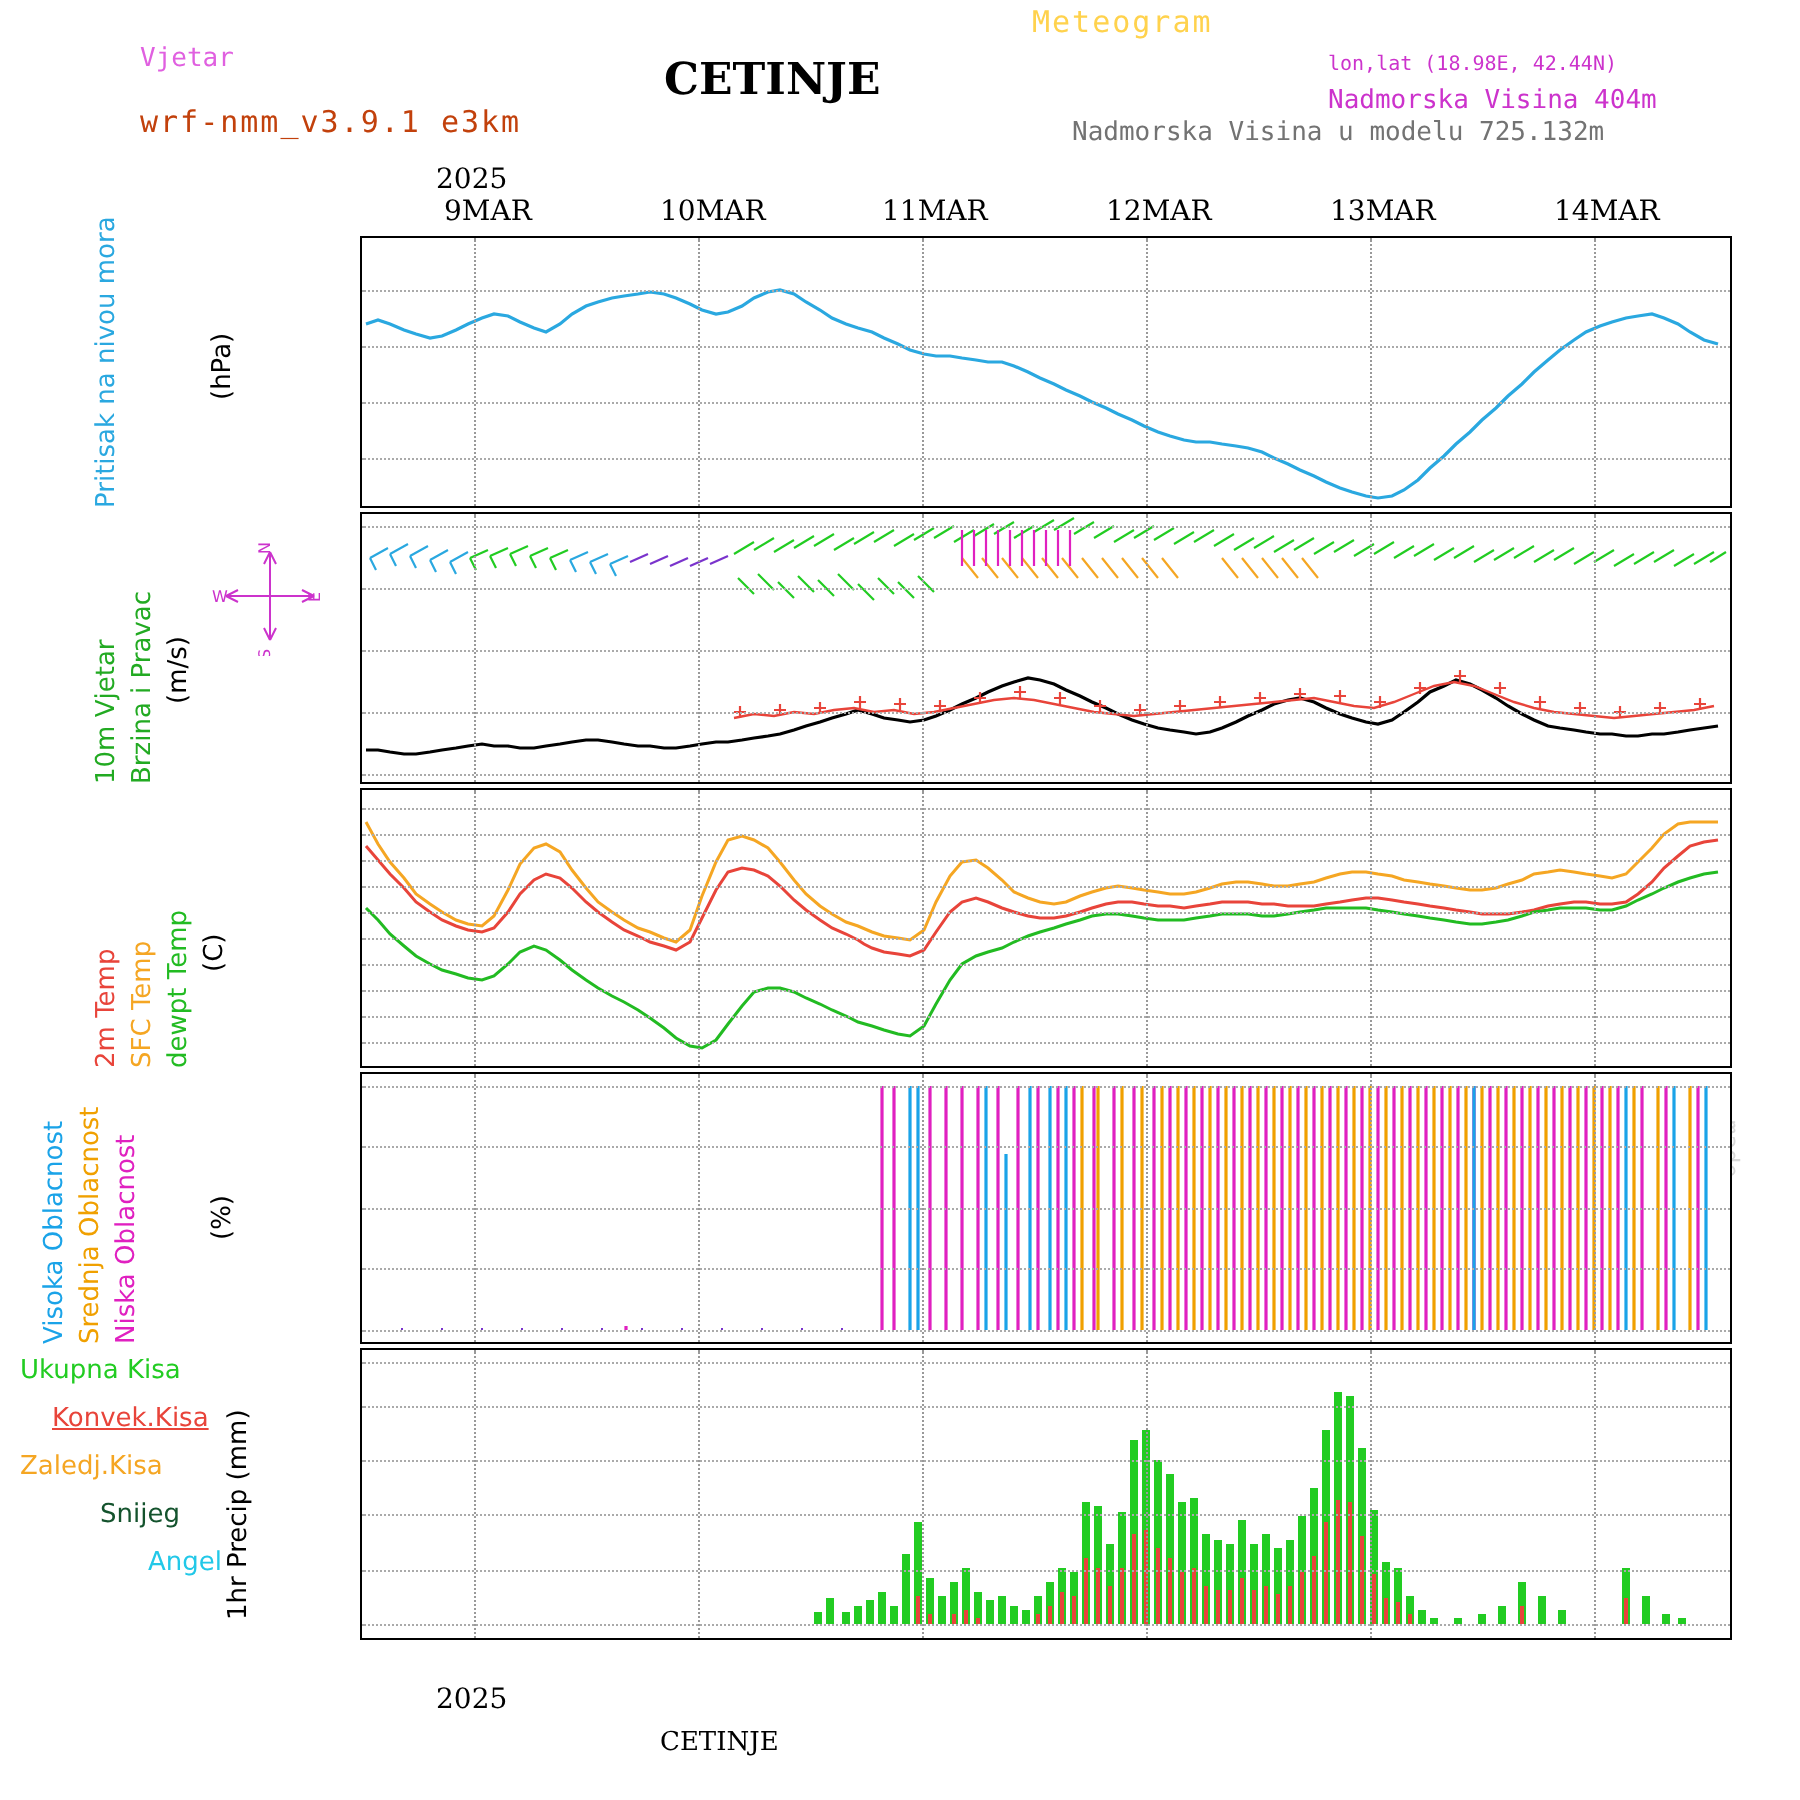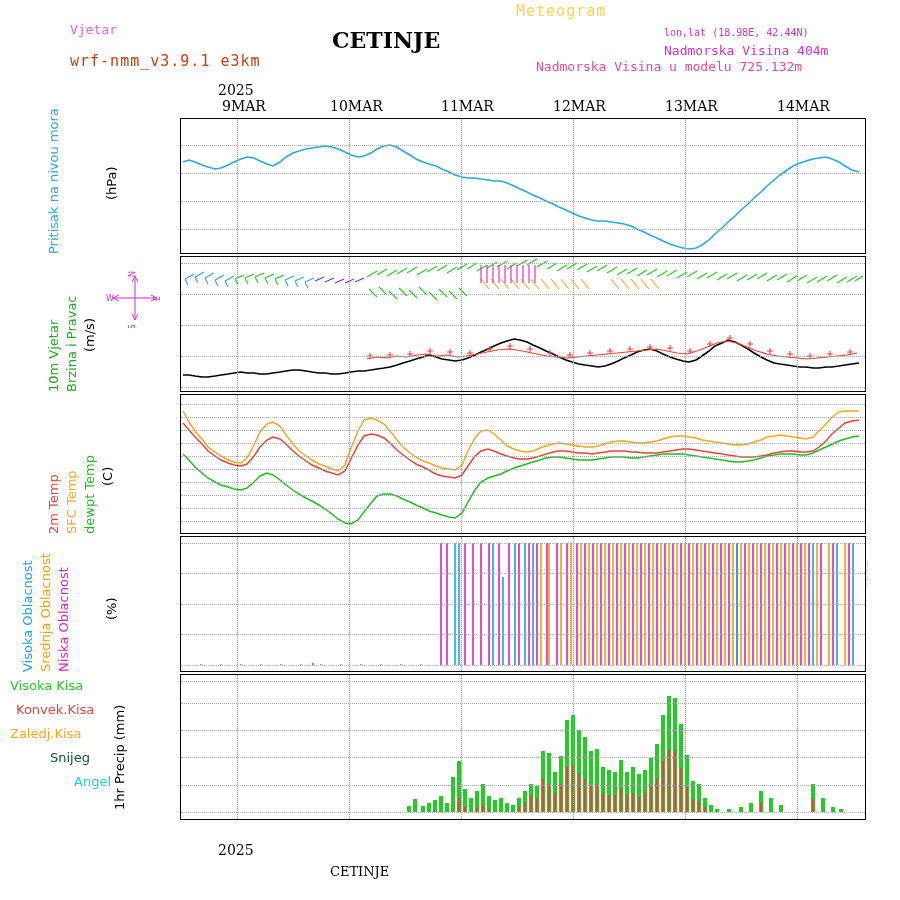--- a/index.html
+++ b/index.html
@@ -12,21 +12,21 @@
   .mono{font-family:"DejaVu Sans Mono","Liberation Mono",monospace;}
   .serif{font-family:"DejaVu Serif","Liberation Serif",serif;}
 
   
   #meteogram-title{left:516px;top:2px;font-size:15px;color:#ffd24d;letter-spacing:1px;}
   #model-label{left:70px;top:22px;font-size:13px;color:#e060e0;}
   #model-name{left:70px;top:52px;font-size:15px;color:#c2410c;letter-spacing:1px;}
   #station-title{left:332px;top:27px;font-size:22px;font-weight:bold;color:#000;}
   #lonlat{left:664px;top:27px;font-size:10px;color:#cc33cc;}
   #alt1{left:664px;top:43px;font-size:13px;color:#cc33cc;}
-  #alt2{left:536px;top:59px;font-size:13px;color:#ec4899;}
+  #alt2{left:536px;top:59px;font-size:13px;color:#737373;}
   #made-by{left:872px;top:560px;font-size:12px;color:#d8d8d8;}
   #year-top{left:218px;top:82px;font-size:14px;}
   .datelab{top:98px;font-size:14px;}
 
   
   .panel{position:absolute;left:180px;width:686px;border:1px solid #000;box-sizing:border-box;background:#fff;}
   .plotarea{position:absolute;left:0;top:0;right:0;bottom:0;overflow:hidden;}
   .vgrid{position:absolute;top:0;bottom:0;width:0;border-left:1px dotted #999;}
   .hgrid{position:absolute;left:0;right:0;height:0;border-top:1px dotted #aaa;}
 
@@ -375,23 +375,23 @@
           <rect x="579" y="128" width="2" height="9"></rect>
           <rect x="631" y="124" width="2" height="13"></rect>
         </g>
       </g>
     </svg>
 
   </div>
 </div>
 
 <div class="abs" style="left:10px;top:678px;font-size:13px;color:#22cc22;">
-  <span>Visoka Kisa</span>
-</div>
-<div class="abs" style="left:16px;top:702px;font-size:13px;color:#e8443a;">
+  <span>Ukupna Kisa</span>
+</div>
+<div class="abs" style="left:26px;top:702px;font-size:13px;color:#e8443a;text-decoration:underline;">
   <span>Konvek.Kisa</span>
 </div>
 <div class="abs" style="left:10px;top:726px;font-size:13px;color:#f5a623;">
   <span>Zaledj.Kisa</span>
 </div>
 <div class="abs" style="left:50px;top:750px;font-size:13px;color:#14532d;">
   <span>Snijeg</span>
 </div>
 <div class="abs" style="left:74px;top:774px;font-size:13px;color:#22c8e8;">
   <span>Angel</span>

